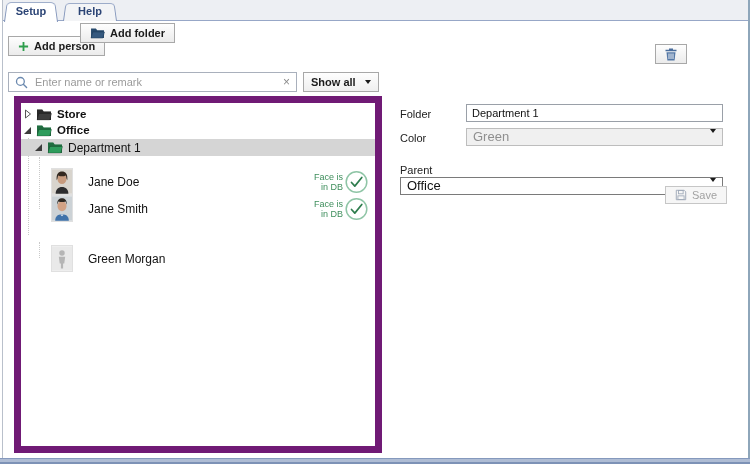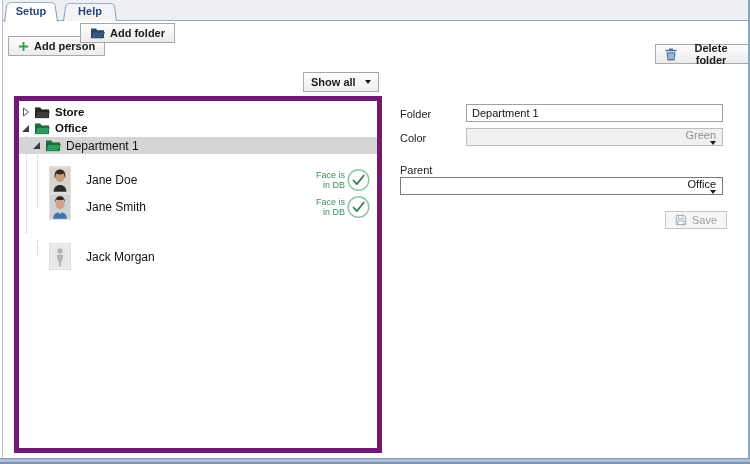--- a/index.html
+++ b/index.html
@@ -32,35 +32,35 @@
     display:flex;align-items:center;padding:0 6px;gap:5px;}
   .search input{flex:1;border:none;outline:none;font-size:11px;color:#333;background:transparent;
     font-family:"Liberation Sans",sans-serif;}
   .search input::placeholder{color:#9b9b9b;}
   .search .clear{color:#8b8b8b;font-size:12px;line-height:1;cursor:default;}
   .combo{position:absolute;display:flex;align-items:center;height:20px;border:1px solid #a8a8a8;
     background:linear-gradient(#fefefe,#efefef);font-size:11px;font-weight:700;color:#1b1b1b;padding:0 7px;cursor:default;}
   .caret{width:0;height:0;border-left:3.5px solid transparent;border-right:3.5px solid transparent;
     border-top:4px solid #1a1a1a;margin-left:auto;}
   
-  .panel{position:absolute;left:14px;top:96px;width:368px;height:357px;border:5px solid #701a75;background:#fff;overflow:hidden;}
+  .panel{position:absolute;left:14px;top:96px;width:368px;height:357px;border:7px solid #701a75;background:#fff;overflow:hidden;}
   .trow{position:absolute;left:0;right:0;display:flex;align-items:center;font-size:12px;color:#111;cursor:default;}
   .trow.selected{background:#d5d5d5;}
   .trow .name0{font-size:11.5px;font-weight:700;}
   .exp{width:9px;display:flex;justify-content:center;margin-right:4px;flex:0 0 auto;}
   .fold{margin-right:5px;flex:0 0 auto;}
   .avatar{margin-right:15px;flex:0 0 auto;border:1px solid rgba(0,0,0,.12);}
   .badge{position:absolute;right:7px;top:50%;transform:translateY(-50%);display:flex;align-items:center;gap:2px;}
   .badge .btxt{font-size:9px;color:#3e8e5c;text-align:right;line-height:1.15;}
   .gline{position:absolute;border-left:1px dotted #c9c9c9;width:0;}
   
   .flabel{position:absolute;left:400px;font-size:11px;color:#222;}
   .txtinput{position:absolute;left:466px;top:104px;width:257px;height:18px;border:1px solid #9aa0a8;
     font-size:11px;color:#111;padding:0 5px;font-family:"Liberation Sans",sans-serif;outline:none;background:#fff;}
-  .sel{position:absolute;display:flex;align-items:flex-end;height:18px;font-size:11px;padding:0 6px;cursor:default;flex-direction:column;}
+  .sel{position:absolute;display:flex;align-items:flex-start;height:18px;font-size:13px;padding:0 6px;cursor:default;}
   .sel.disabled{background:#f0f0f0;border:1px solid #bdbdbd;color:#8f8f8f;}
   .sel.normal{background:#fff;border:1px solid #7a7a7a;color:#111;}
 </style>
 </head>
 <body>
 
 <div class="window">
 
   <div class="tabstrip"></div>
   <div class="tab active" style="left:4px;">
@@ -84,23 +84,30 @@
       <path d="M1 12 L2.9 5.4 H15.6 L13.7 12 z" fill="#35597f" stroke="#1d3a57" stroke-width="0.5"></path>
     </svg>
     <span>Add folder</span>
   </button>
   <button class="btn" style="left:655px;top:44px;">
     <svg width="12" height="13" viewBox="0 0 12 13">
       <path d="M4 0.5h4v1.2h3.5v1.6H0.5V1.7H4z" fill="#4a6d9c"></path>
       <path d="M1.5 4.2h9L9.6 12.5H2.4z" fill="#5578a6"></path>
       <path d="M4 5.5v5.5M6 5.5v5.5M8 5.5v5.5" stroke="#ffffff" stroke-width="0.9" fill="none"></path>
     </svg>
-    <span>Delete folder</span>
-  </button>
-
+  </button>
+
+  <div class="search">
+    <svg width="13" height="13" viewBox="0 0 13 13">
+      <circle cx="5.4" cy="5.4" r="3.9" fill="none" stroke="#6a88ae" stroke-width="1.3"></circle>
+      <path d="M8.3 8.3 L11.6 11.6" stroke="#6a88ae" stroke-width="1.4" stroke-linecap="round"></path>
+    </svg>
+    <input type="text" placeholder="Enter name or remark" style="">
+    <span class="clear">×</span>
+  </div>
   <div class="combo" style="left:303px;top:72px;width:76px;">
     <span>Show all</span>
     <span class="caret"></span>
   </div>
 
   <div class="panel">
     <div class="gline" style="left:7px;top:35px;height:97px;"></div>
     <div class="gline" style="left:18px;top:54px;height:52px;"></div>
     <div class="gline" style="left:18px;top:139px;height:16px;"></div>
 
@@ -189,40 +196,40 @@
 
 
     <div class="trow" style="top:139px;height:33px;padding-left:30px;">
       <svg class="avatar" width="22" height="27" viewBox="0 0 22 27">
         <rect width="22" height="27" fill="#e9e9e9"></rect>
         <g fill="#b5b5b5">
           <circle cx="11" cy="7.5" r="3"></circle>
           <path d="M7.5 11.5 h7 l-1 7.5 h-1.3 v5.5 h-2.4 v-5.5 h-1.3 z"></path>
         </g>
       </svg>
-      <span>Jack Morgan</span>
+      <span>Green Morgan</span>
     </div>
   </div>
 
   <span class="flabel" style="top:108px;">Folder</span>
   <input class="txtinput" value="Department 1" style="">
 
   <span class="flabel" style="top:132px;">Color</span>
   <div class="sel disabled" style="left:466px;top:128px;width:257px;">
     <span>Green</span>
     <span class="caret"></span>
   </div>
 
   <span class="flabel" style="top:164px;">Parent</span>
   <div class="sel normal" style="left:400px;top:177px;width:323px;">
     <span>Office</span>
     <span class="caret"></span>
   </div>
 
-  <button class="btn disabled" style="left:665px;top:211px;height:18px;">
+  <button class="btn disabled" style="left:665px;top:186px;height:18px;">
     <svg width="12" height="12" viewBox="0 0 14 14">
       <path d="M1.5 1.5 h9.2 l1.8 1.8 V12.5 H1.5 z" fill="none" stroke="#9fa9b8" stroke-width="1.1"></path>
       <rect x="4" y="1.8" width="5.5" height="3.8" fill="none" stroke="#9fa9b8" stroke-width="1"></rect>
       <rect x="3.4" y="8" width="7.2" height="4.2" fill="none" stroke="#9fa9b8" stroke-width="1"></rect>
     </svg>
     <span>Save</span>
   </button>
 
   <div class="frame-left"></div>
   <div class="frame-right"></div>

